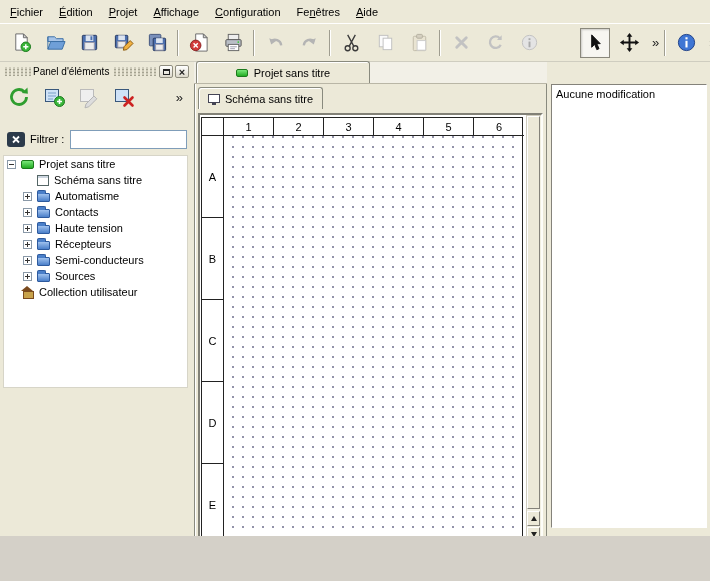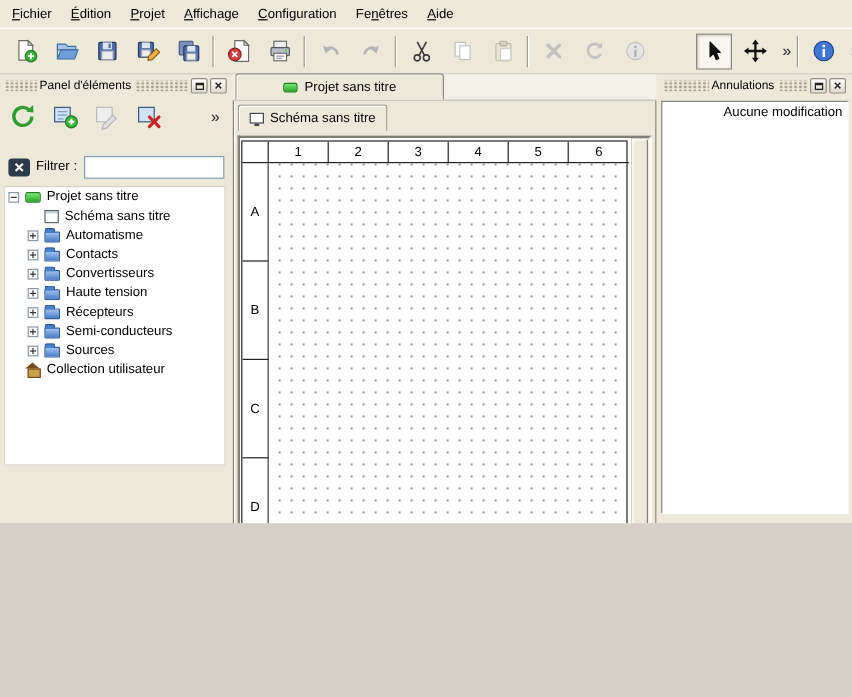--- a/index.html
+++ b/index.html
@@ -1,17 +1,17 @@
 <!DOCTYPE html>
 <html><head>
 <meta charset="utf-8">
 <style>
   * { margin:0; padding:0; box-sizing:border-box; }
   body { background:#d4d0c8; font-family:"Liberation Sans", sans-serif; }
-  .app { position:relative; width:710px; height:436px; background:#ece9d8; font-size:11px; color:#000; overflow:hidden; }
+  .app { position:relative; width:710px; height:536px; background:#ece9d8; font-size:11px; color:#000; overflow:hidden; }
 
   
   .menubar { position:absolute; top:0; left:0; right:0; height:23px; display:flex; align-items:center; padding-left:2px; }
   .menu-item { padding:4px 8px; cursor:default; white-space:nowrap; }
   .menu-item u { text-decoration:underline; }
 
   
   .toolbar { position:absolute; top:23px; left:0; width:710px; height:39px; border-top:1px solid #ffffff; border-bottom:1px solid #cfcdc0; display:flex; align-items:center; padding-left:2px; }
   .tb-handle { width:5px; height:28px; margin:0 3px 0 1px; background-image:radial-gradient(circle,#a8a694 1px,transparent 1.2px); background-size:4px 4px; }
   .tbtn { width:30px; height:30px; flex:none; display:flex; align-items:center; justify-content:center; border:1px solid transparent; margin-right:4px; }
@@ -102,21 +102,21 @@
   .hthumb { position:absolute; left:16px; top:1px; bottom:1px; width:262px; background:#ece9d8; border:1px solid; border-color:#fff #84827a #84827a #fff; }
   .sb-left2  { right:16px; top:0; bottom:0; width:15px; }
   .sb-right1 { right:0;  top:0; bottom:0; width:15px; }
   .scorner { position:absolute; right:0; bottom:0; width:15px; height:15px; background:#ece9d8; }
   .tri-up    { width:0; height:0; border-left:3.5px solid transparent; border-right:3.5px solid transparent; border-bottom:5px solid #222; }
   .tri-down  { width:0; height:0; border-left:3.5px solid transparent; border-right:3.5px solid transparent; border-top:5px solid #222; }
   .tri-left  { width:0; height:0; border-top:3.5px solid transparent; border-bottom:3.5px solid transparent; border-right:5px solid #222; }
   .tri-right { width:0; height:0; border-top:3.5px solid transparent; border-bottom:3.5px solid transparent; border-left:5px solid #222; }
 
   
-  .undo-list { position:absolute; top:20px; left:0; right:0; bottom:0; background:#fff; border:1px solid; border-color:#84827a #fff #fff #84827a; padding:3px 4px;text-align:right; }
+  .undo-list { position:absolute; top:20px; left:0; right:0; bottom:0; background:#fff; border:1px solid; border-color:#84827a #fff #fff #84827a; padding:3px 4px; }
   .undo-item { white-space:nowrap; }
 </style>
 </head>
 <body>
 
 <div class="app">
 
   <div class="menubar">
     <span class="menu-item"><span></span><u>F</u><span>ichier</span></span>
     <span class="menu-item"><span></span><u>É</u><span>dition</span></span>
@@ -349,25 +349,20 @@
           <span class="tlabel">Automatisme</span>
         </div>
       <div class="trow lvl1">
           <span class="exp plus"></span>
           <span class="ti folder"></span>
           <span class="tlabel">Contacts</span>
         </div>
       <div class="trow lvl1">
           <span class="exp plus"></span>
           <span class="ti folder"></span>
-          <span class="tlabel">Convertisseurs</span>
-        </div>
-      <div class="trow lvl1">
-          <span class="exp plus"></span>
-          <span class="ti folder"></span>
           <span class="tlabel">Haute tension</span>
         </div>
       <div class="trow lvl1">
           <span class="exp plus"></span>
           <span class="ti folder"></span>
           <span class="tlabel">Récepteurs</span>
         </div>
       <div class="trow lvl1">
           <span class="exp plus"></span>
           <span class="ti folder"></span>
@@ -444,29 +439,18 @@
           <div class="sbtn sb-right1">
               <span class="tri-right"></span>
             </div>
         </div>
         <div class="scorner"></div>
       </div>
     </div>
   </div>
 
   <div class="dock right-dock">
-    <div class="dock-title">
-      <span class="grip fixed-r"></span>
-      <span class="t">Annulations</span>
-      <span class="grip fill"></span>
-      <span class="dbtn">
-          <span class="float-glyph"></span>
-        </span>
-      <span class="dbtn">
-          <span class="close-glyph"></span>
-        </span>
-    </div>
     <div class="undo-list">
       <div class="undo-item">Aucune modification</div>
     </div>
   </div>
 
 </div>
 
 </body></html>

